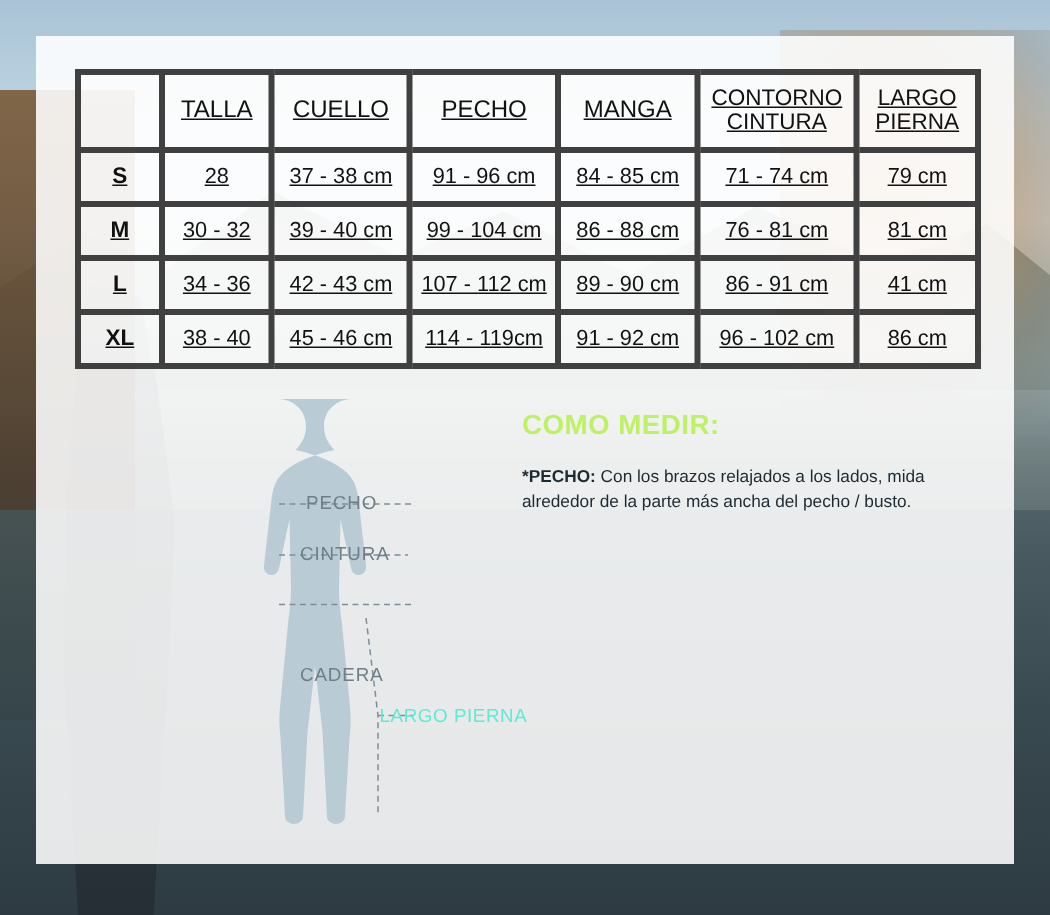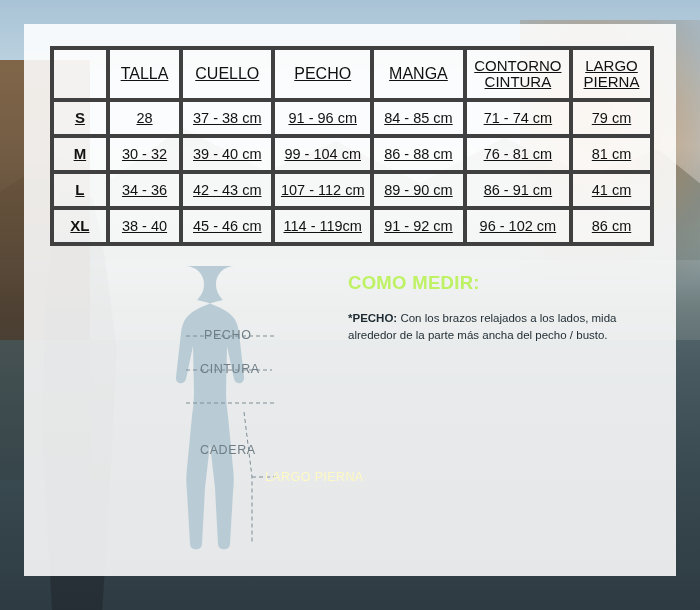--- a/index.html
+++ b/index.html
@@ -161,21 +161,21 @@
   }
   .fig-label {
     position: absolute;
     font-size: 12.5px;
     color: #6f7e86;
     letter-spacing: 0.6px;
   }
   .fig-label.pecho { left: 76px; top: 66px; }
   .fig-label.cintura { left: 72px; top: 100px; }
   .fig-label.cadera { left: 72px; top: 133px; margin-top: 48px; }
-  .fig-label.pierna { left: 137px; top: 208px; color: #fef9c3; letter-spacing: 0.4px; }
+  .fig-label.pierna { left: 125px; top: 208px; color: #5eead4; letter-spacing: 0.4px; }
 
   .how-to {
     position: absolute;
     left: 300px;
     top: 10px;
     width: 300px;
   }
   .how-title {
     font-size: 18.5px;
     color: #bef264;

